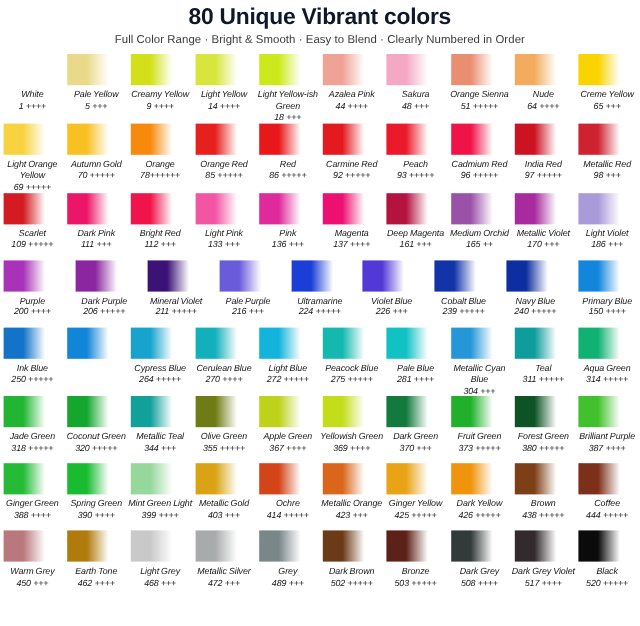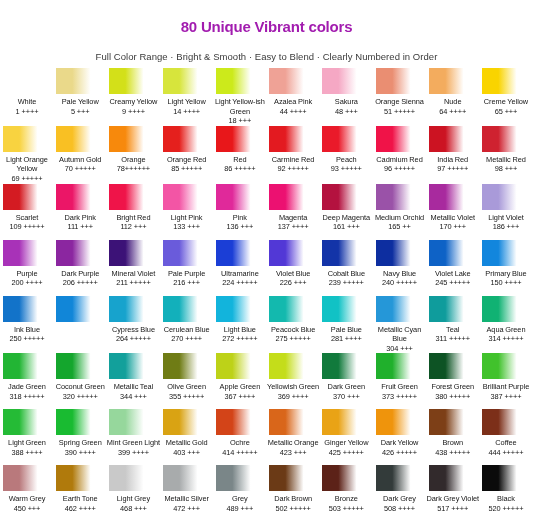--- a/index.html
+++ b/index.html
@@ -18,43 +18,44 @@
     width: 533px;
     height: 522px;
     position: relative;
     box-sizing: border-box;
   }
   .header {
     text-align: center;
     padding-top: 4px;
   }
   .title {
-    font-size: 15px;
+    font-size: 19px;
     font-weight: bold;
     letter-spacing: -0.2px;
-    color: #a21caf;
+    color: #0f172a;
     line-height: 22px;
-    margin: 12px;
+    margin: 0;
   }
   .subtitle {
     font-size: 9.5px;
     color: #3a3a3a;
     line-height: 14px;
     margin: 1px 0 0 0;
     letter-spacing: 0.05px;
   }
   .grid {
     margin-top: 4px;
     padding: 0 1px;
   }
   .row {
     display: flex;
     justify-content: space-between;
     align-items: flex-start;
     width: 100%;
+    font-style: italic;
   }
   .cell {
     width: 52px;
     display: flex;
     flex-direction: column;
     align-items: center;
   }
   .swatch {
     width: 48px;
     height: 26px;
@@ -360,27 +361,20 @@
           </div>
         </div>
         <div class="cell">
           <div class="swatch" style="background: linear-gradient(to right, rgb(13, 46, 160) 0%, rgb(13, 46, 160) 34%, rgba(255, 255, 255, 0.55) 72%, rgb(255, 255, 255) 100%);"></div>
           <div class="cell-text">
             <div class="cell-label">Navy Blue</div>
             <div class="cell-code">240 +++++</div>
           </div>
         </div>
         <div class="cell">
-          <div class="swatch" style="background: linear-gradient(to right, rgb(14, 98, 198) 0%, rgb(14, 98, 198) 34%, rgba(255, 255, 255, 0.55) 72%, rgb(255, 255, 255) 100%);"></div>
-          <div class="cell-text">
-            <div class="cell-label">Violet Lake</div>
-            <div class="cell-code">245 +++++</div>
-          </div>
-        </div>
-        <div class="cell">
           <div class="swatch" style="background: linear-gradient(to right, rgb(18, 134, 221) 0%, rgb(18, 134, 221) 34%, rgba(255, 255, 255, 0.55) 72%, rgb(255, 255, 255) 100%);"></div>
           <div class="cell-text">
             <div class="cell-label">Primary Blue</div>
             <div class="cell-code">150 ++++</div>
           </div>
         </div>
       </div>
       <div class="row">
         <div class="cell">
           <div class="swatch" style="background: linear-gradient(to right, rgb(18, 115, 201) 0%, rgb(18, 115, 201) 34%, rgba(255, 255, 255, 0.55) 72%, rgb(255, 255, 255) 100%);"></div>
@@ -518,21 +512,21 @@
           <div class="cell-text">
             <div class="cell-label">Brilliant Purple</div>
             <div class="cell-code">387 ++++</div>
           </div>
         </div>
       </div>
       <div class="row">
         <div class="cell">
           <div class="swatch" style="background: linear-gradient(to right, rgb(37, 187, 54) 0%, rgb(37, 187, 54) 34%, rgba(255, 255, 255, 0.55) 72%, rgb(255, 255, 255) 100%);"></div>
           <div class="cell-text">
-            <div class="cell-label">Light Green</div>
+            <div class="cell-label">Ginger Green</div>
             <div class="cell-code">388 ++++</div>
           </div>
         </div>
         <div class="cell">
           <div class="swatch" style="background: linear-gradient(to right, rgb(25, 187, 49) 0%, rgb(25, 187, 49) 34%, rgba(255, 255, 255, 0.55) 72%, rgb(255, 255, 255) 100%);"></div>
           <div class="cell-text">
             <div class="cell-label">Spring Green</div>
             <div class="cell-code">390 ++++</div>
           </div>
         </div>

